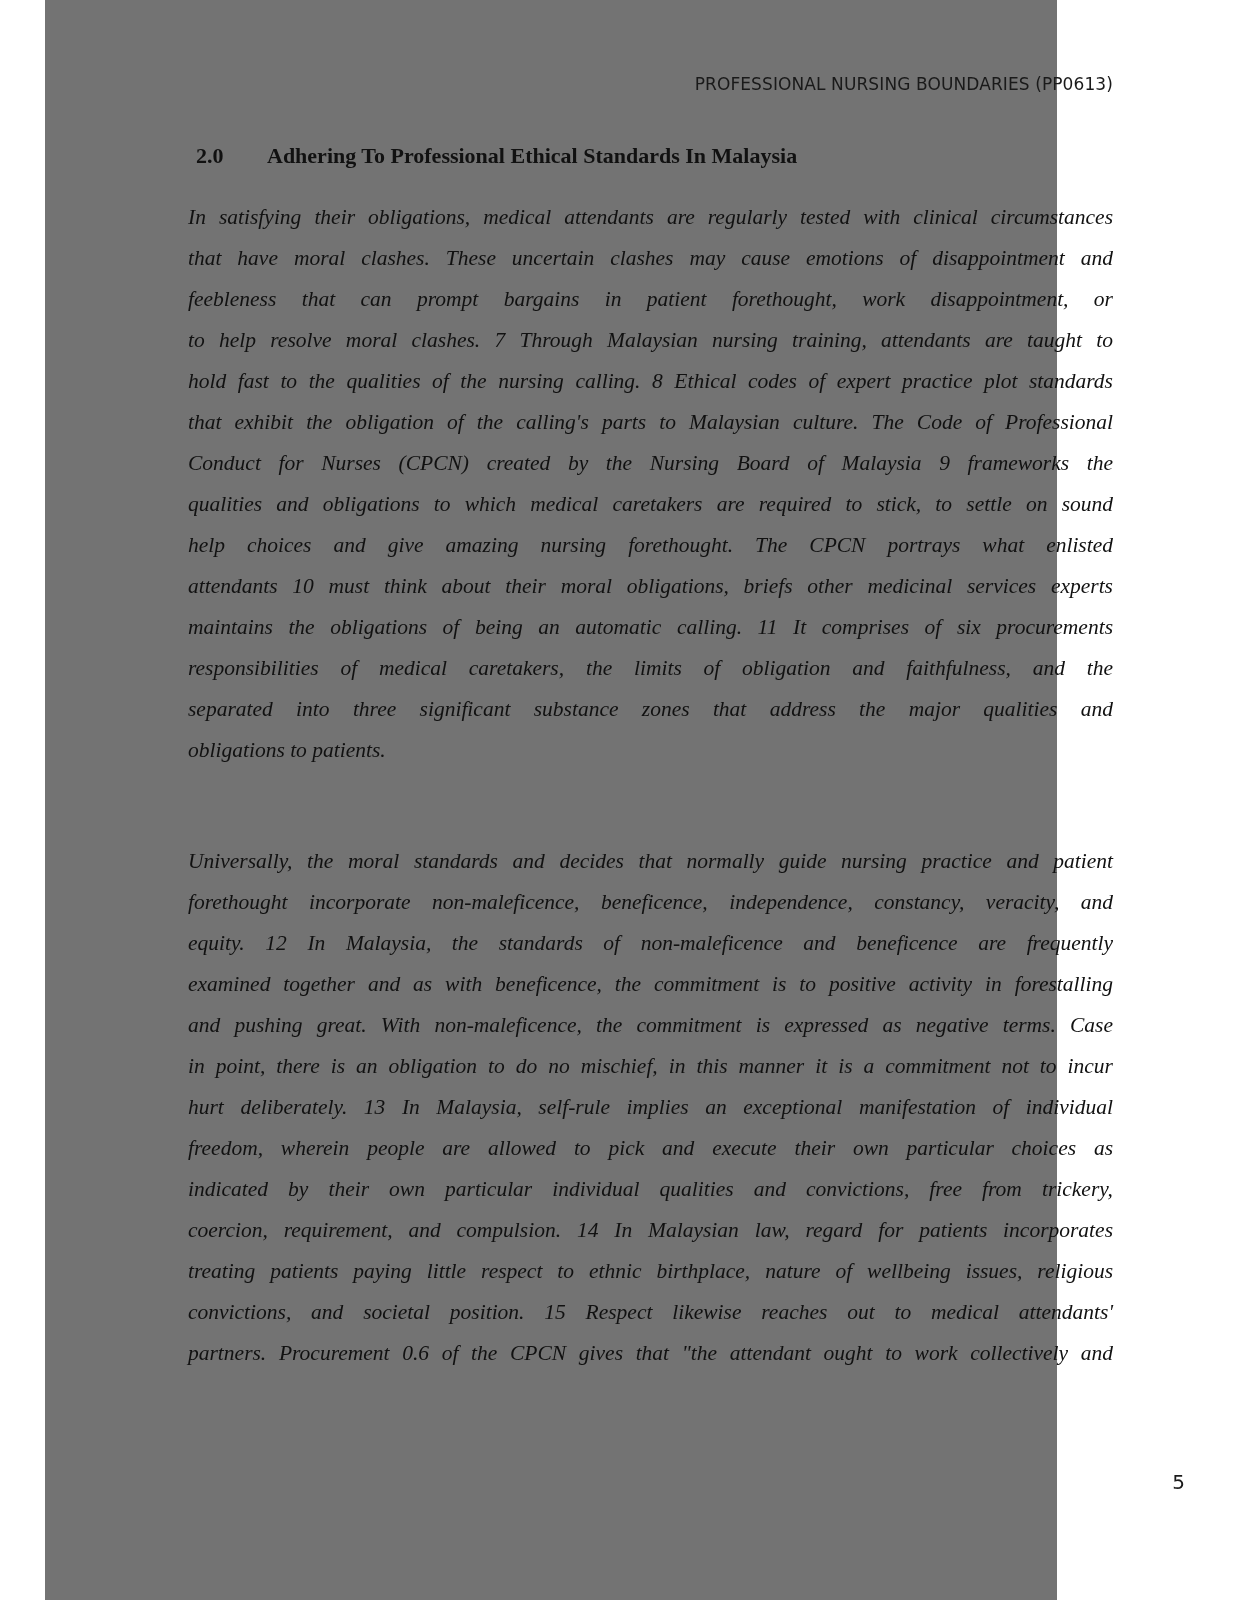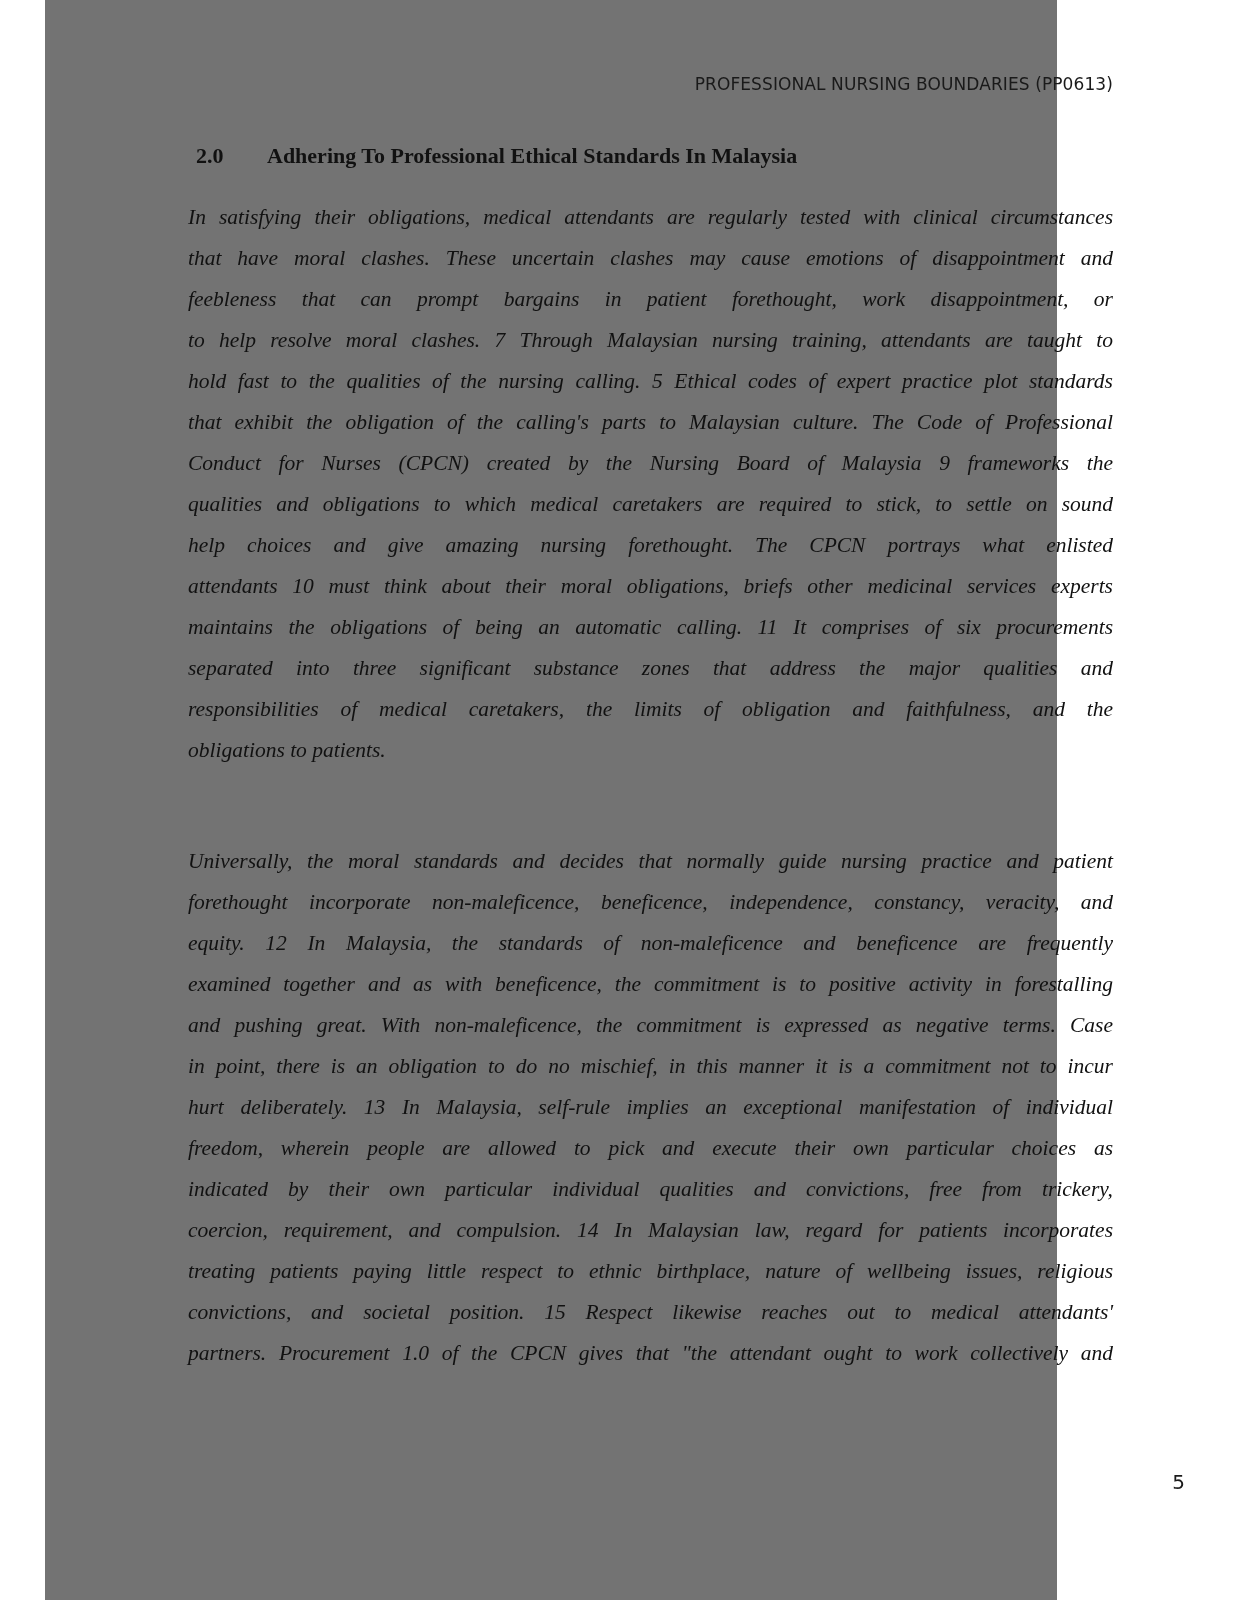--- a/index.html
+++ b/index.html
@@ -36,42 +36,42 @@
 
   <div class="section-heading">
     <span class="num">2.0</span><span>Adhering To Professional Ethical Standards In Malaysia</span>
   </div>
 
   <div class="para" style="top:197px;">
     <span class="line">In satisfying their obligations, medical attendants are regularly tested with clinical circumstances</span>
     <span class="line">that have moral clashes. These uncertain clashes may cause emotions of disappointment and</span>
     <span class="line">feebleness that can prompt bargains in patient forethought, work disappointment, or</span>
     <span class="line">to help resolve moral clashes. 7 Through Malaysian nursing training, attendants are taught to</span>
-    <span class="line">hold fast to the qualities of the nursing calling. 5 Ethical codes of expert practice plot standards</span>
+    <span class="line">hold fast to the qualities of the nursing calling. 8 Ethical codes of expert practice plot standards</span>
     <span class="line">that exhibit the obligation of the calling's parts to Malaysian culture. The Code of Professional</span>
     <span class="line">Conduct for Nurses (CPCN) created by the Nursing Board of Malaysia 9 frameworks the</span>
     <span class="line">qualities and obligations to which medical caretakers are required to stick, to settle on sound</span>
     <span class="line">help choices and give amazing nursing forethought. The CPCN portrays what enlisted</span>
     <span class="line">attendants 10 must think about their moral obligations, briefs other medicinal services experts</span>
     <span class="line">maintains the obligations of being an automatic calling. 11 It comprises of six procurements</span>
+    <span class="line">responsibilities of medical caretakers, the limits of obligation and faithfulness, and the</span>
     <span class="line">separated into three significant substance zones that address the major qualities and</span>
-    <span class="line">responsibilities of medical caretakers, the limits of obligation and faithfulness, and the</span>
     <span class="line last">obligations to patients.</span>
   </div>
 
   <div class="para" style="top:841px;">
     <span class="line">Universally, the moral standards and decides that normally guide nursing practice and patient</span>
     <span class="line">forethought incorporate non-maleficence, beneficence, independence, constancy, veracity, and</span>
     <span class="line">equity. 12 In Malaysia, the standards of non-maleficence and beneficence are frequently</span>
     <span class="line">examined together and as with beneficence, the commitment is to positive activity in forestalling</span>
     <span class="line">and pushing great. With non-maleficence, the commitment is expressed as negative terms. Case</span>
     <span class="line">in point, there is an obligation to do no mischief, in this manner it is a commitment not to incur</span>
     <span class="line">hurt deliberately. 13 In Malaysia, self-rule implies an exceptional manifestation of individual</span>
     <span class="line">freedom, wherein people are allowed to pick and execute their own particular choices as</span>
     <span class="line">indicated by their own particular individual qualities and convictions, free from trickery,</span>
     <span class="line">coercion, requirement, and compulsion. 14 In Malaysian law, regard for patients incorporates</span>
     <span class="line">treating patients paying little respect to ethnic birthplace, nature of wellbeing issues, religious</span>
     <span class="line">convictions, and societal position. 15 Respect likewise reaches out to medical attendants'</span>
-    <span class="line">partners. Procurement 1.0 of the CPCN gives that "the attendant ought to work collectively and</span>
+    <span class="line">partners. Procurement 0.6 of the CPCN gives that "the attendant ought to work collectively and</span>
   </div>
 
   <div class="page-number">5</div>
 </div>
 
 </body></html>

